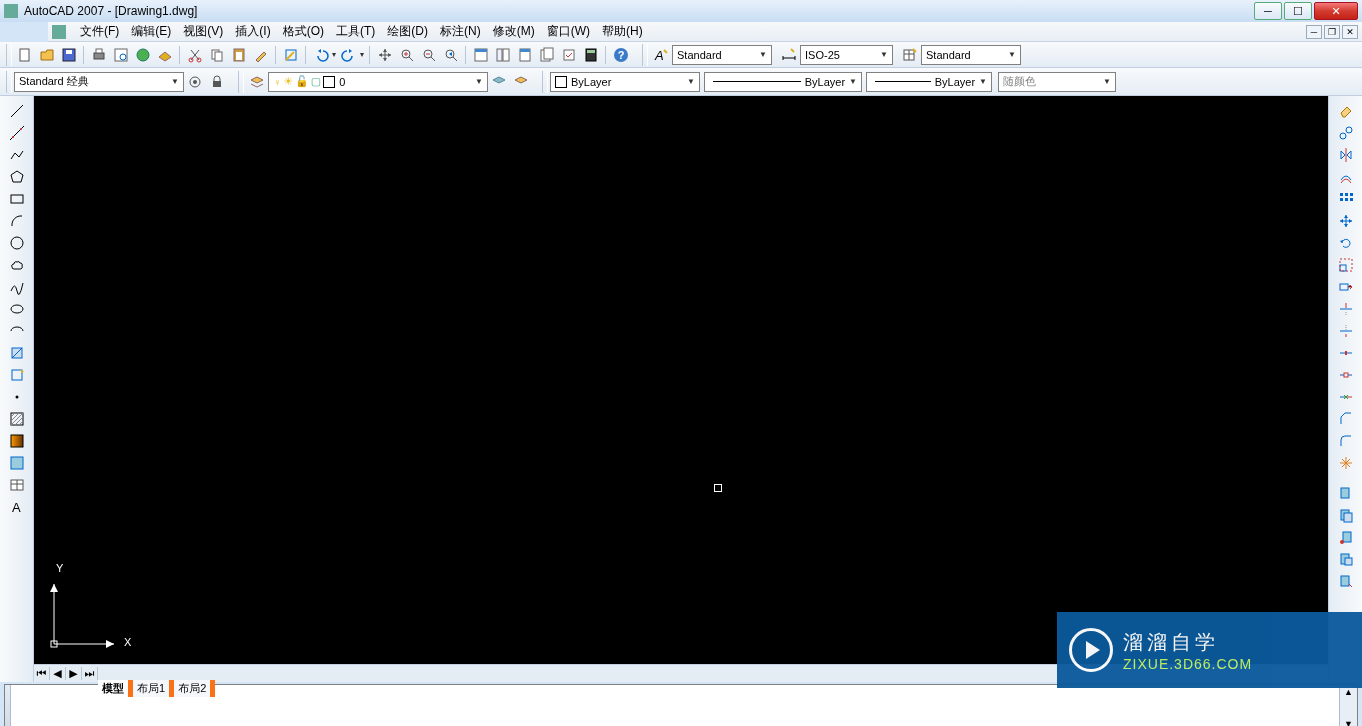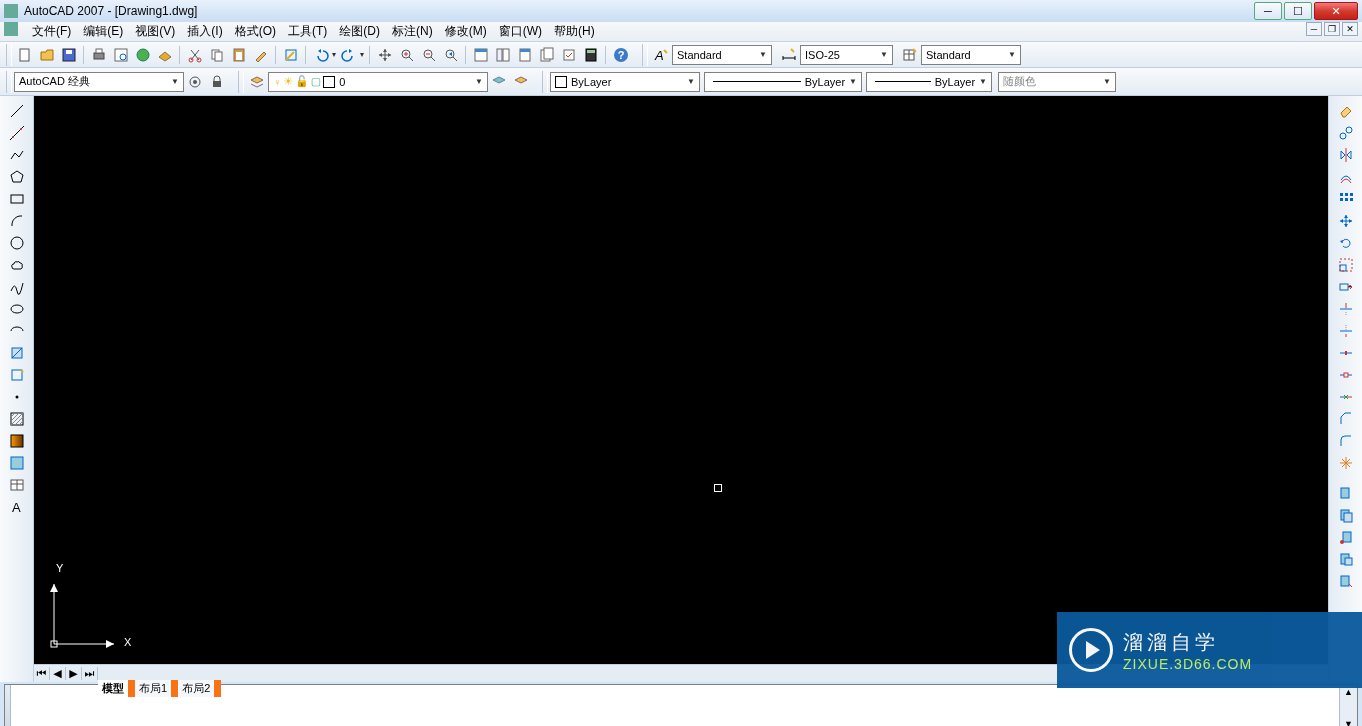--- a/index.html
+++ b/index.html
@@ -6,21 +6,21 @@
 body { background: #d4e5f7; overflow: hidden; width: 1362px; height: 726px; }
 
 
 .titlebar { height: 22px; background: linear-gradient(#e8f1fb, #c8ddf3); display: flex; align-items: center; padding: 0 4px; font-size: 12px; }
 .titlebar .app-icon { width: 14px; height: 14px; background: #6a9; margin-right: 6px; }
 .titlebar .spacer { flex: 1; }
 .win-btn { width: 28px; height: 18px; margin-left: 2px; display:flex; align-items:center; justify-content:center; font-size:11px; border:1px solid #5a7; background:linear-gradient(#f8fafd,#dbe8f7); border-radius:2px;}
 .win-btn.close { background:linear-gradient(#f57a7a,#d43b2f,#c42116); color:#fff; width:44px; border-color:#a12; }
 
 
-.menubar { height: 20px; background: linear-gradient(#f6f8fa, #e8eef5); display: flex; font-size: 12px; padding: 0 4px; border-bottom:1px solid #c8d4e2;}
+.menubar { height: 20px; background: linear-gradient(#f6f8fa, #e8eef5); display: flex; align-items: center; font-size: 12px; padding: 0 4px; border-bottom:1px solid #c8d4e2;margin-left:48px;}
 .menubar .app-icon2 { width:14px; height:14px; background:#6a9; margin-right:8px;}
 .menubar .menu-item { padding: 1px 6px; cursor: default; }
 .menubar .spacer { flex:1; }
 .menubar .mdi-btn { width:16px; height:14px; border:1px solid #9ab; background:#eef4fa; margin-left:2px; font-size:9px; display:flex; align-items:center; justify-content:center;}
 
 
 .toolbar { height: 26px; background: linear-gradient(#f8fafc, #e4ecf4); border-bottom: 1px solid #c0cee0; display: flex; align-items: center; padding: 0 4px; }
 .tb-btn { width: 22px; height: 22px; display:flex; align-items:center; justify-content:center; cursor:default; }
 .tb-sep { width: 2px; height: 18px; border-left:1px solid #b8c6d6; margin: 0 3px; }
 .tb-sep2 { width: 6px; height: 22px; border-left:1px solid #b8c6d6; border-right:1px solid #fff; margin: 0 2px; }
@@ -38,21 +38,21 @@
 .left-tools .tb-btn { width:24px; height:22px; margin:0; }
 .right-tools { width: 34px; background: linear-gradient(to right,#e4ecf4,#f8fafc); border-left:1px solid #c0cee0; display:flex; flex-direction:column; align-items:center; padding-top:4px;}
 .right-tools .tb-btn { width:24px; height:22px; }
 
 .canvas-wrap { flex:1; display:flex; flex-direction:column; }
 .canvas { flex:1; background:#000; position:relative; }
 .cursor-box { position:absolute; top:388px; left:680px; width:8px; height:8px; border:1px solid #fff; }
 .ucs { position:absolute; bottom:6px; left:8px; color:#fff; font-size:11px; }
 .tabbar { height: 18px; background:#e4ecf4; display:flex; align-items:center; font-size:11px; border-top:1px solid #c0cee0;}
 .tabbar .nav-btn { width:16px; text-align:center; border-right:1px solid #b8c6d6; }
-.tab { padding:1px 4px; border-right:7px solid #f97316; background:#f4f7fb;margin-top:29px; }
+.tab { padding:1px 4px; border-right:5px solid #f97316; background:#f4f7fb;margin-top:29px; }
 .tab.active { background:#fff; font-weight:bold; }
 
 
 .cmdarea { background:#fff; height: 48px; border:1px solid #808080; margin:2px 4px 0 4px; display:flex; }
 .cmd-grip { width:6px; background:linear-gradient(#e4ecf4,#d0dae6); border-right:1px solid #b0bccd;}
 .cmd-lines { flex:1; font-family:"Courier New", monospace; font-size:12px; padding:2px 6px; }
 .cmd-scroll { width:18px; background:#e8eef5; border-left:1px solid #b0bccd; display:flex; flex-direction:column; justify-content:space-between; align-items:center; font-size:9px; padding:2px 0;}
 
 
 .watermark { position:absolute; right:0; bottom:38px; width:305px; height:76px; background:#0b5a9c; color:#fff; display:flex; align-items:center; padding:6px 12px; opacity:0.96;}
@@ -286,21 +286,21 @@
     </span>
   <div class="dropdown" style="width:100px">
     <span>Standard</span>
     <span class="arrow">▼</span>
   </div>
 </div>
 
 <div class="toolbar2">
   <span class="tb-sep2"></span>
   <div class="dropdown" style="width:170px;font-family:SimSun">
-    <span>AutoCAD 经典</span>
+    <span>Standard 经典</span>
     <span class="arrow">▼</span>
   </div>
   <span class="tb-btn">
       <svg class="ico" viewBox="0 0 16 16">
         <circle cx="8" cy="8" r="5" fill="none" stroke="#555"></circle>
         <circle cx="8" cy="8" r="2" fill="#555"></circle>
       </svg>
     </span>
   <span class="tb-btn">
       <svg class="ico" viewBox="0 0 16 16">

